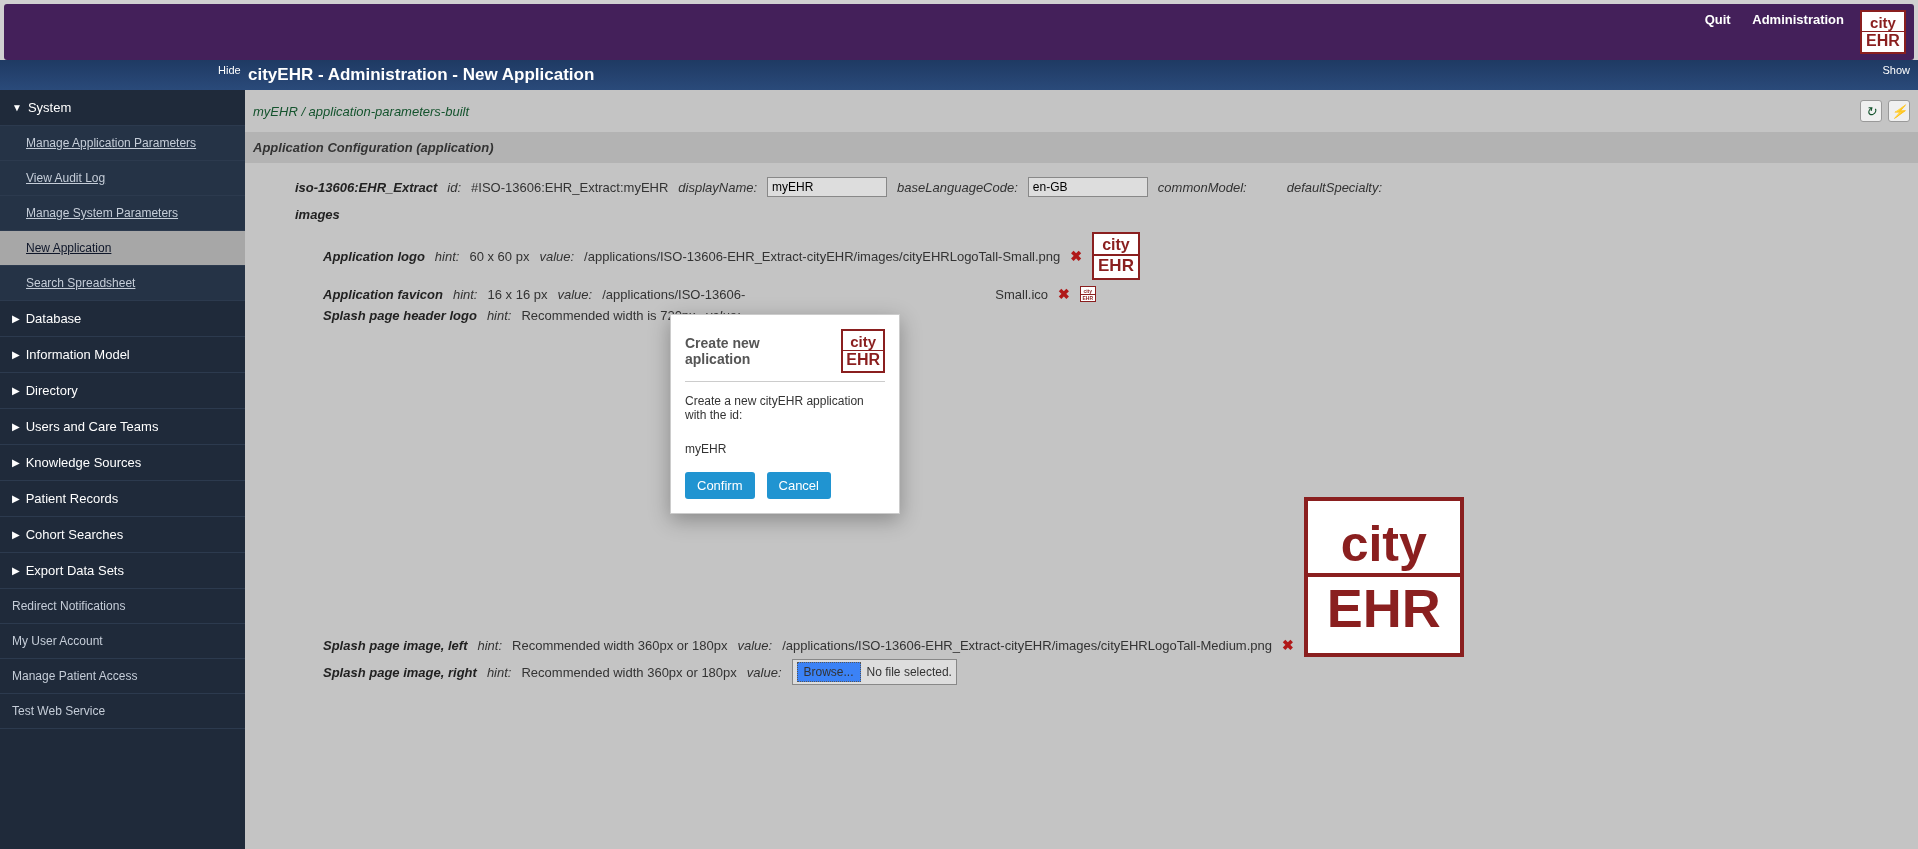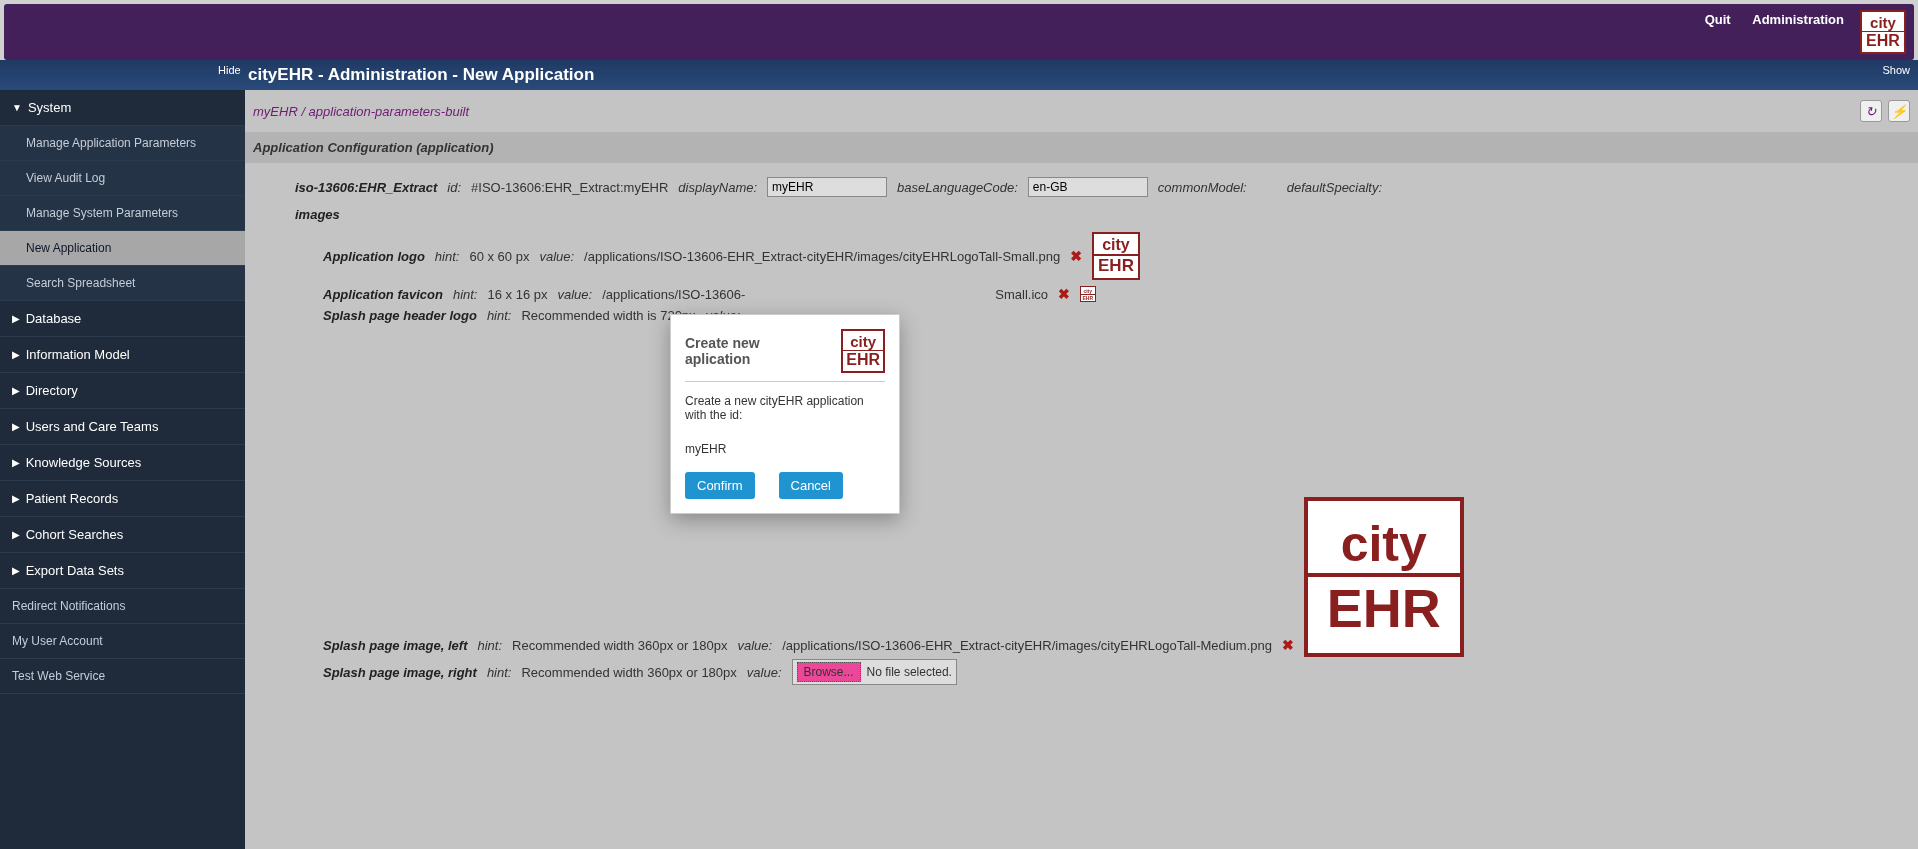--- a/index.html
+++ b/index.html
@@ -106,20 +106,21 @@
   .sidebar .group-hdr .caret {
     font-size: 10px;
   }
   .sidebar .child {
     padding: 10px 12px 10px 26px;
     color: #c5cdd8;
     font-size: 12px;
     cursor: pointer;
     border-bottom: 1px solid #2c3a4e;
     background: #253346;
+    text-decoration: underline;
   }
   .sidebar .child.active {
     background: #a7a7a7;
     color: #0f172a;
   }
   .sidebar .flat {
     padding: 10px 12px;
     color: #c5cdd8;
     font-size: 12px;
     cursor: pointer;
@@ -127,21 +128,21 @@
   }
   .content {
     flex: 1;
     background: #c4c4c4;
     position: relative;
     overflow: auto;
   }
   .breadcrumb-row {
     padding: 10px 8px;
     font-size: 13px;
-    color: #701a75;
+    color: #14532d;
     font-style: italic;
     display:flex;
     justify-content: space-between;
     align-items:center;
   }
   .breadcrumb-row .actions { display:flex; gap:6px;}
   .icon-btn {
     width: 22px; height: 22px;
     background: #f0f0f0;
     border:1px solid #999;
@@ -205,21 +206,21 @@
     background:#ddd;
     padding:2px 4px;
     display:inline-flex;
     align-items:center;
     gap:6px;
     font-size:12px;
   }
   .file-input-fake .browse {
     border:1px dotted #555;
     padding:2px 6px;
-    background:#ec4899;
+    background:#3b82f6;
     cursor:pointer;
   }
 
   
   .modal {
     position:absolute;
     left: 670px;
     top: 314px;
     width: 230px;
     background:#fff;
@@ -237,21 +238,21 @@
     margin-bottom:12px;
   }
   .modal-title{
     font-weight:bold;
     color:#555;
     font-size:14px;
   }
   .modal-logo { width:44px; height:44px; border:2px solid #8a1f1f; background:#fff; display:flex; flex-direction:column; align-items:center; justify-content:center; }
   .modal-logo .city{color:#8a1f1f; font-weight:bold; font-size:15px;}
   .modal-logo .ehr{color:#8a1f1f; font-weight:bold; font-size:16px; border-top:1px solid #8a1f1f; width:100%; text-align:center;}
-  .modal-btns { margin-top:16px; display:flex; gap:24px;}
+  .modal-btns { margin-top:16px; display:flex; gap:12px;}
   .btn {
     background:#2094d1;
     color:#fff;
     border:none;
     padding:6px 12px;
     border-radius:3px;
     font-size:13px;
     cursor:pointer;
   }
 </style>
@@ -318,20 +319,21 @@
         <span class="caret">▶</span>
         <span>Cohort Searches</span>
       </div>
     <div class="group-hdr">
         <span class="caret">▶</span>
         <span>Export Data Sets</span>
       </div>
 
     <div class="flat">Redirect Notifications</div>
     <div class="flat">My User Account</div>
+    <div class="flat">Manage Patient Access</div>
     <div class="flat">Test Web Service</div>
   </div>
 
   <div class="content">
     <div class="breadcrumb-row">
       <span>myEHR / application-parameters-built</span>
       <span class="actions">
         <span class="icon-btn">↻</span>
         <span class="icon-btn">⚡</span>
       </span>

